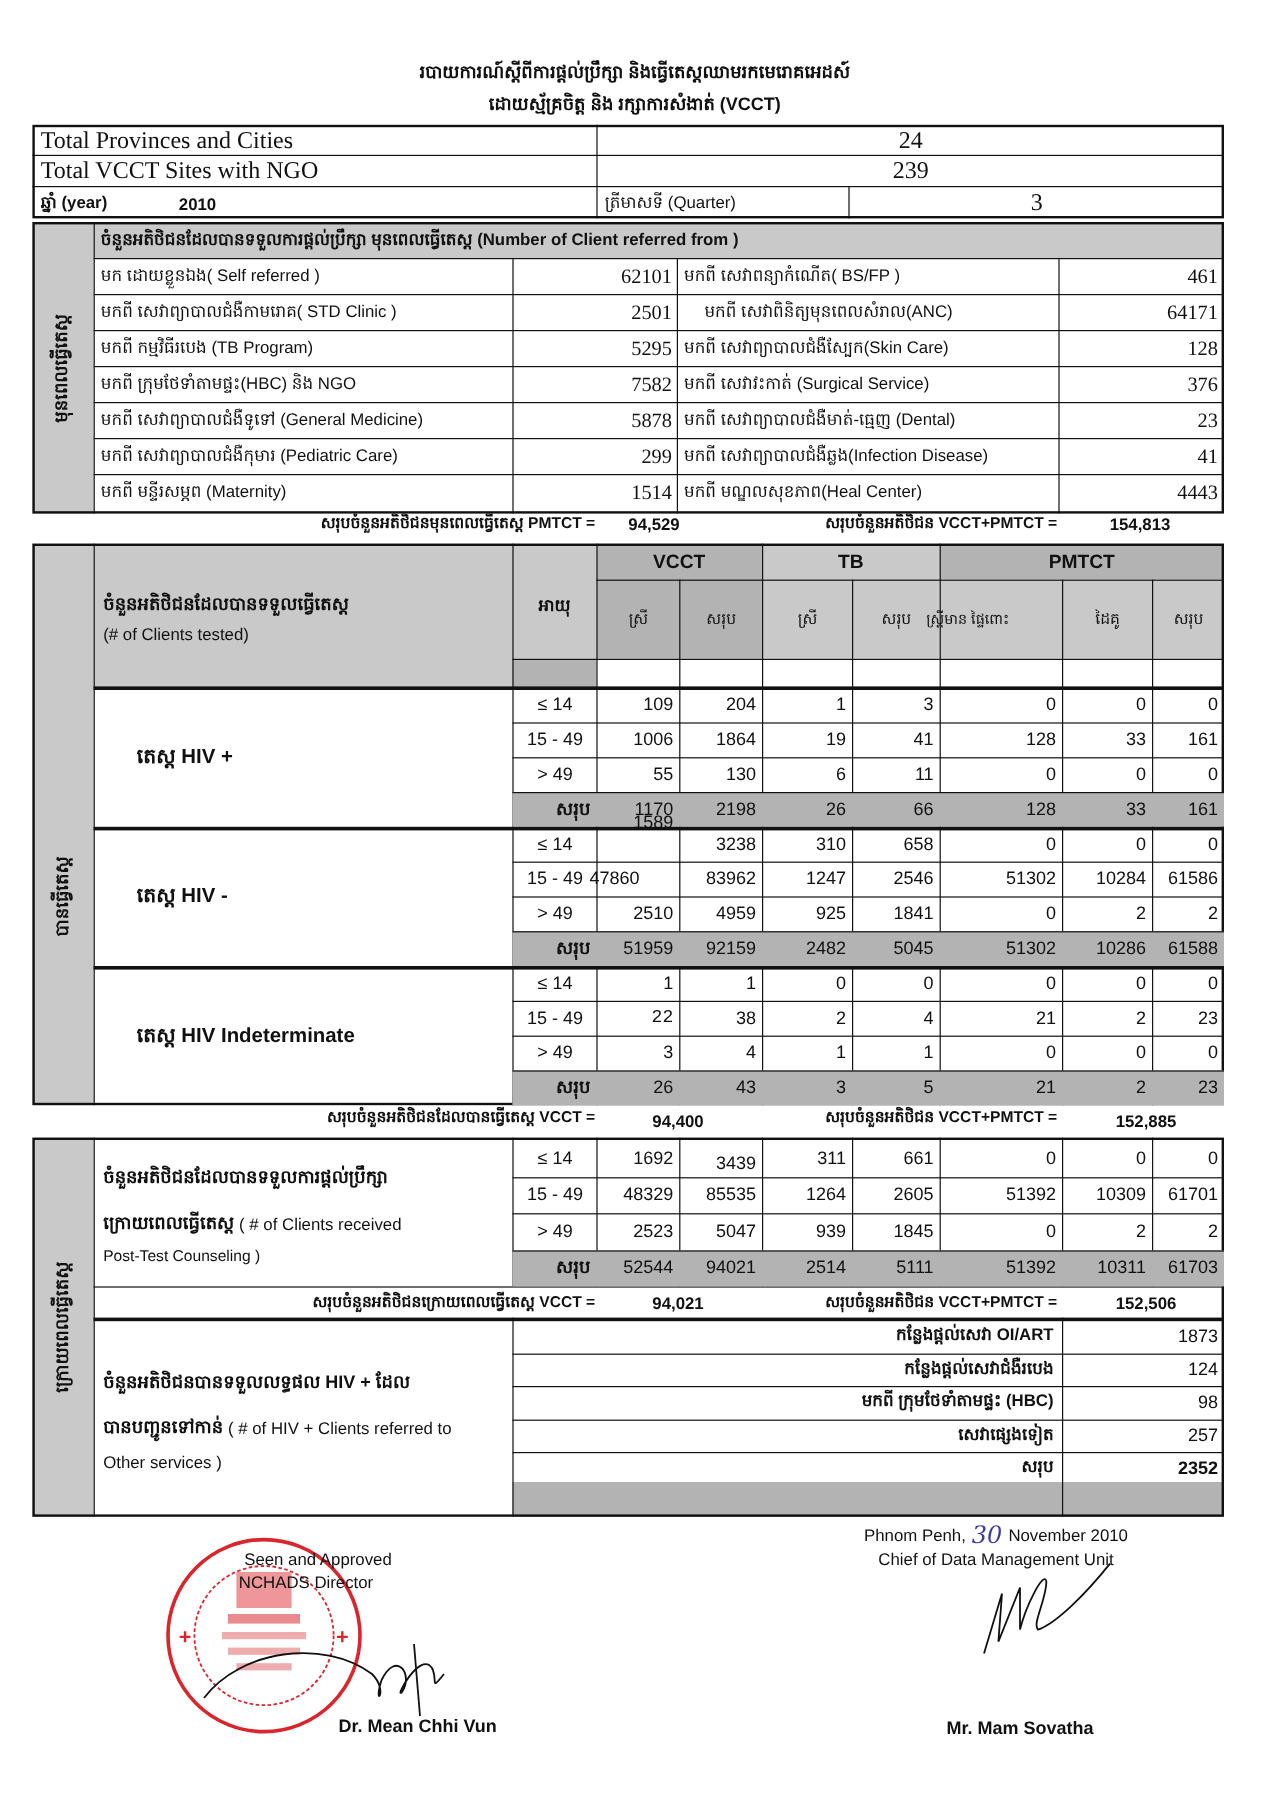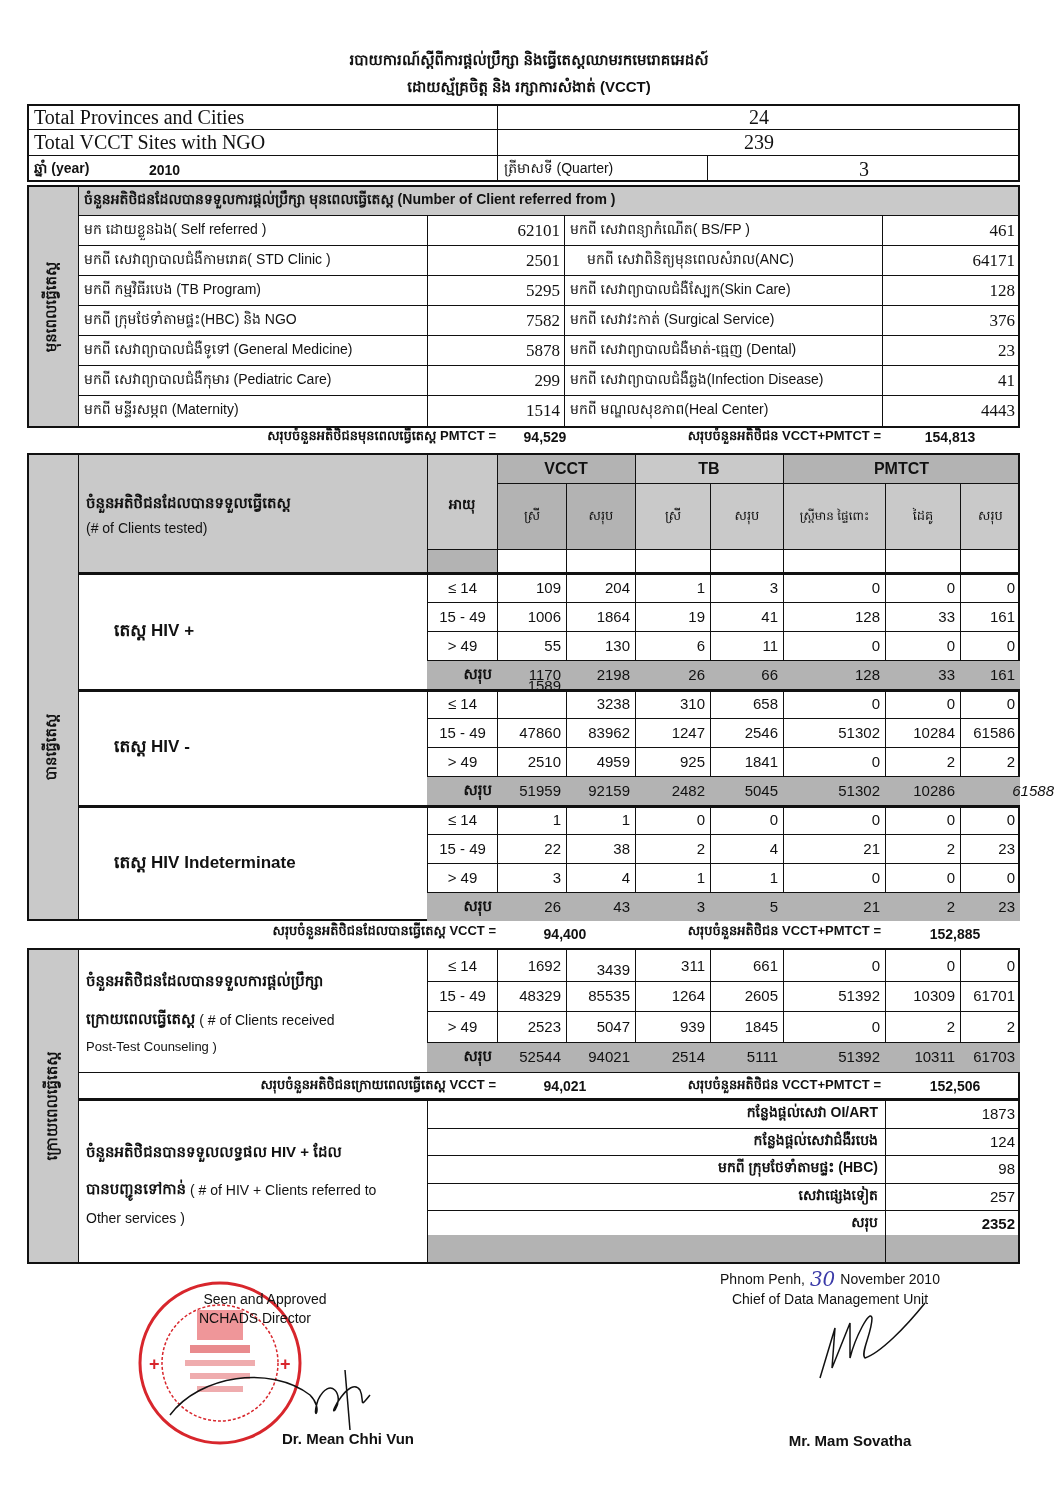--- a/index.html
+++ b/index.html
@@ -138,21 +138,21 @@
   <div class="cell c bold" style="left:428px; top:490px; width:68px; height:30px; font-size:14px;">អាយុ</div>
 
   <div class="cell c bold" style="left:498px; top:454px; width:136px; height:29px; font-size:16px;">VCCT</div>
   <div class="cell c bold" style="left:636px; top:454px; width:146px; height:29px; font-size:16px;">TB</div>
   <div class="cell c bold" style="left:784px; top:454px; width:235px; height:29px; font-size:16px;">PMTCT</div>
 
   <div class="cell c" style="left:498px; top:484px; width:68px; height:65px; font-size:13px;">ស្រី</div>
   <div class="cell c" style="left:567px; top:484px; width:68px; height:65px; font-size:13px;">សរុប</div>
   <div class="cell c" style="left:636px; top:484px; width:74px; height:65px; font-size:13px;">ស្រី</div>
   <div class="cell c" style="left:711px; top:484px; width:72px; height:65px; font-size:13px;">សរុប</div>
-  <div class="cell c" style="left:784px; top:484px; width:101px; height:65px; font-size:12px;">ស្ត្រីមាន ផ្ទៃពោះ</div>
+  <div class="cell c" style="left:756px; top:484px; width:101px; height:65px; font-size:12px;">ស្ត្រីមាន ផ្ទៃពោះ</div>
   <div class="cell c" style="left:886px; top:484px; width:74px; height:65px; font-size:13px;">ដៃគូ</div>
   <div class="cell c" style="left:961px; top:484px; width:59px; height:65px; font-size:13px;">សរុប</div>
 
   <div id="testing-rows">
       <div class="cell l bold" style="left:110px; top:573px; width:310px; height:116px; font-size:17px;">តេស្ត HIV +</div>
       <div class="cell c" style="left:429px; top:573px; width:67px; height:29px; font-size:15px;">≤ 14</div>
       <div class="cell r" style="left:498px; top:573px; width:67px; height:29px; font-size:15px;">109</div>
       <div class="cell r" style="left:567px; top:573px; width:67px; height:29px; font-size:15px;">204</div>
       <div class="cell r" style="left:636px; top:573px; width:73px; height:29px; font-size:15px;">1</div>
       <div class="cell r" style="left:711px; top:573px; width:71px; height:29px; font-size:15px;">3</div>
@@ -192,21 +192,21 @@
       <div class="cell c" style="left:429px; top:689px; width:67px; height:29px; font-size:15px;">≤ 14</div>
       <div class="cell r" style="left:498px; top:671px; width:67px; height:29px; font-size:15px;">1589</div>
       <div class="cell r" style="left:567px; top:689px; width:67px; height:29px; font-size:15px;">3238</div>
       <div class="cell r" style="left:636px; top:689px; width:73px; height:29px; font-size:15px;">310</div>
       <div class="cell r" style="left:711px; top:689px; width:71px; height:29px; font-size:15px;">658</div>
       <div class="cell r" style="left:784px; top:689px; width:100px; height:29px; font-size:15px;">0</div>
       <div class="cell r" style="left:886px; top:689px; width:73px; height:29px; font-size:15px;">0</div>
       <div class="cell r" style="left:961px; top:689px; width:58px; height:29px; font-size:15px;">0</div>
       <div class="hline" style="left:427px; top:718px; width:593px;"></div>
       <div class="cell c" style="left:429px; top:718px; width:67px; height:29px; font-size:15px;">15 - 49</div>
-      <div class="cell r" style="left:498px; top:718px; width:67px; height:29px; font-size:15px;">47860</div>
+      <div class="cell r" style="left:470px; top:718px; width:67px; height:29px; font-size:15px;">47860</div>
       <div class="cell r" style="left:567px; top:718px; width:67px; height:29px; font-size:15px;">83962</div>
       <div class="cell r" style="left:636px; top:718px; width:73px; height:29px; font-size:15px;">1247</div>
       <div class="cell r" style="left:711px; top:718px; width:71px; height:29px; font-size:15px;">2546</div>
       <div class="cell r" style="left:784px; top:718px; width:100px; height:29px; font-size:15px;">51302</div>
       <div class="cell r" style="left:886px; top:718px; width:73px; height:29px; font-size:15px;">10284</div>
       <div class="cell r" style="left:961px; top:718px; width:58px; height:29px; font-size:15px;">61586</div>
       <div class="hline" style="left:427px; top:747px; width:593px;"></div>
       <div class="cell c" style="left:429px; top:747px; width:67px; height:29px; font-size:15px;">&gt; 49</div>
       <div class="cell r" style="left:498px; top:747px; width:67px; height:29px; font-size:15px;">2510</div>
       <div class="cell r" style="left:567px; top:747px; width:67px; height:29px; font-size:15px;">4959</div>
@@ -217,34 +217,34 @@
       <div class="cell r" style="left:961px; top:747px; width:58px; height:29px; font-size:15px;">2</div>
       <div class="gray2" style="left:427px; top:776px; width:593px; height:29px;"></div>
       <div class="hline" style="left:427px; top:776px; width:593px;"></div>
       <div class="cell r bold" style="left:429px; top:776px; width:67px; height:29px; font-size:15px;">សរុប</div>
       <div class="cell r" style="left:498px; top:776px; width:67px; height:29px; font-size:15px;">51959</div>
       <div class="cell r" style="left:567px; top:776px; width:67px; height:29px; font-size:15px;">92159</div>
       <div class="cell r" style="left:636px; top:776px; width:73px; height:29px; font-size:15px;">2482</div>
       <div class="cell r" style="left:711px; top:776px; width:71px; height:29px; font-size:15px;">5045</div>
       <div class="cell r" style="left:784px; top:776px; width:100px; height:29px; font-size:15px;">51302</div>
       <div class="cell r" style="left:886px; top:776px; width:73px; height:29px; font-size:15px;">10286</div>
-      <div class="cell r" style="left:1000px; top:776px; width:58px; height:29px; font-size:15px;font-style:italic;">61588</div>
+      <div class="cell r" style="left:961px; top:776px; width:58px; height:29px; font-size:15px;">61588</div>
       <div class="hthick" style="left:78px; top:805px; width:942px;"></div>
       <div class="cell l bold" style="left:110px; top:805px; width:310px; height:116px; font-size:17px;">តេស្ត HIV Indeterminate</div>
       <div class="cell c" style="left:429px; top:805px; width:67px; height:29px; font-size:15px;">≤ 14</div>
       <div class="cell r" style="left:498px; top:805px; width:67px; height:29px; font-size:15px;">1</div>
       <div class="cell r" style="left:567px; top:805px; width:67px; height:29px; font-size:15px;">1</div>
       <div class="cell r" style="left:636px; top:805px; width:73px; height:29px; font-size:15px;">0</div>
       <div class="cell r" style="left:711px; top:805px; width:71px; height:29px; font-size:15px;">0</div>
       <div class="cell r" style="left:784px; top:805px; width:100px; height:29px; font-size:15px;">0</div>
       <div class="cell r" style="left:886px; top:805px; width:73px; height:29px; font-size:15px;">0</div>
       <div class="cell r" style="left:961px; top:805px; width:58px; height:29px; font-size:15px;">0</div>
       <div class="hline" style="left:427px; top:834px; width:593px;"></div>
       <div class="cell c" style="left:429px; top:834px; width:67px; height:29px; font-size:15px;">15 - 49</div>
-      <div class="cell r" style="left:498px; top:834px; width:67px; height:29px; font-size:15px;">22</div>
+      <div class="cell r" style="left:498px; top:834px; width:67px; height:29px; font-size:15px;font-family:Liberation Mono, monospace;">22</div>
       <div class="cell r" style="left:567px; top:834px; width:67px; height:29px; font-size:15px;">38</div>
       <div class="cell r" style="left:636px; top:834px; width:73px; height:29px; font-size:15px;">2</div>
       <div class="cell r" style="left:711px; top:834px; width:71px; height:29px; font-size:15px;">4</div>
       <div class="cell r" style="left:784px; top:834px; width:100px; height:29px; font-size:15px;">21</div>
       <div class="cell r" style="left:886px; top:834px; width:73px; height:29px; font-size:15px;">2</div>
       <div class="cell r" style="left:961px; top:834px; width:58px; height:29px; font-size:15px;">23</div>
       <div class="hline" style="left:427px; top:863px; width:593px;"></div>
       <div class="cell c" style="left:429px; top:863px; width:67px; height:29px; font-size:15px;">&gt; 49</div>
       <div class="cell r" style="left:498px; top:863px; width:67px; height:29px; font-size:15px;">3</div>
       <div class="cell r" style="left:567px; top:863px; width:67px; height:29px; font-size:15px;">4</div>

